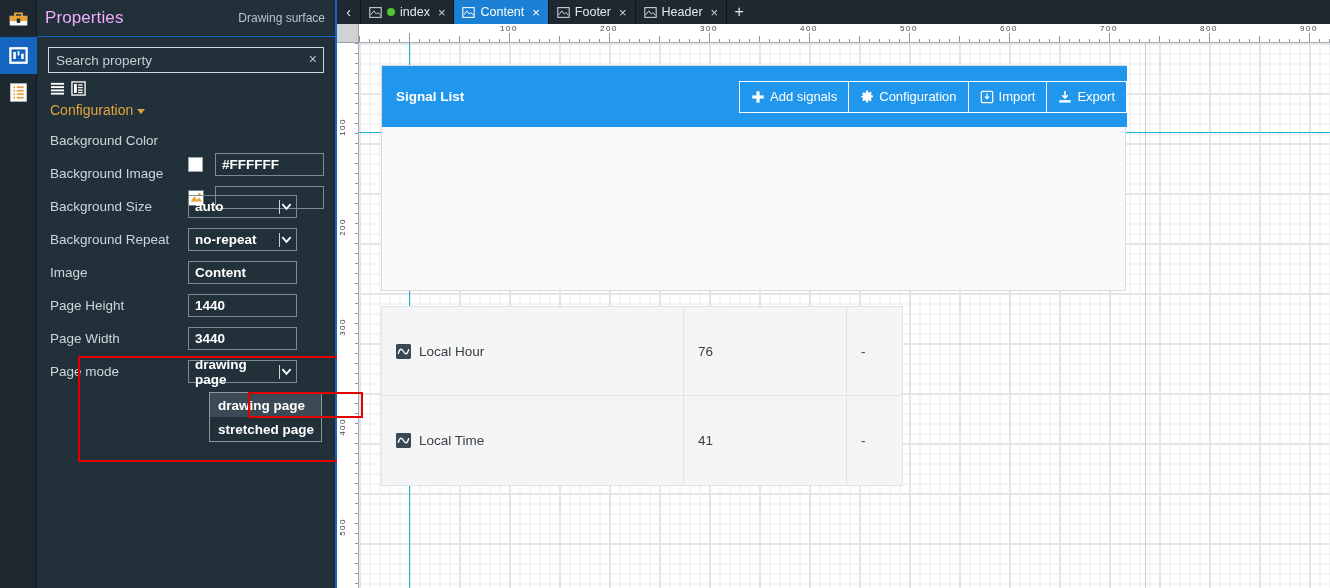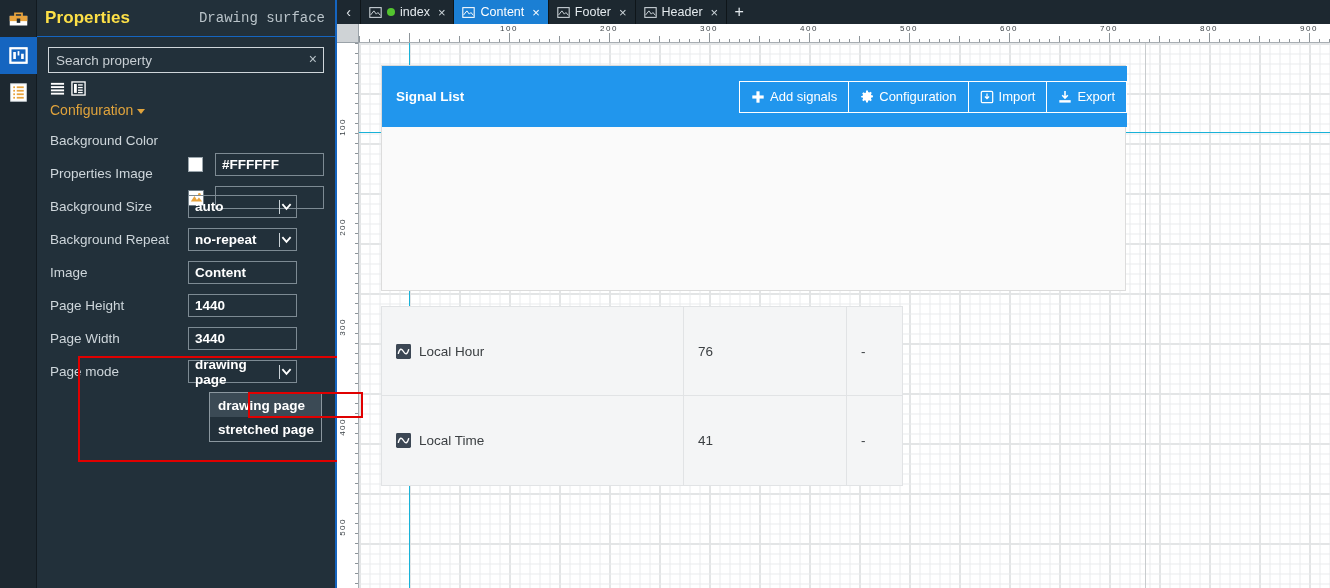--- a/index.html
+++ b/index.html
@@ -30,25 +30,25 @@
     background: #22303a;
     border-right: 2px solid #1565c0;
   }
   .props-header {
     height: 37px; background: #22303a;
     display: flex; align-items: center;
     padding: 0 10px 0 8px;
     border-bottom: 1px solid #1565c0;
   }
   .props-title {
-    color: #fde047; font-size: 17px; font-weight: bold;
+    color: #f0abfc; font-size: 17px; font-weight: normal;
     letter-spacing: .1px;
   }
   .props-subtitle {
-    color: #b9c3c9; font-size: 14px; margin-left: auto; font-family: Liberation Mono, monospace;
+    color: #b9c3c9; font-size: 12px; margin-left: auto;
   }
   .props-body { padding: 10px 11px 0 11px; position: relative; }
 
   .search-wrap {
     position: relative; height: 26px; margin-bottom: 5px;
   }
   .search-input {
     width: 100%; height: 26px;
     background: transparent; border: 1px solid #cfd6da;
     color: #e6ebee; font-size: 13.5px;
@@ -343,21 +343,21 @@
 
       <div class="prop-row">
         <span class="prop-label">Background Color</span>
         <span class="prop-ctrl">
           <span class="swatch-white"></span>
           <input class="text-field" value="#FFFFFF" style="">
         </span>
       </div>
 
       <div class="prop-row">
-        <span class="prop-label">Properties Image</span>
+        <span class="prop-label">Background Image</span>
         <span class="prop-ctrl">
           <span class="img-btn">
             <svg width="13" height="13" viewBox="0 0 16 16">
               <rect x="0" y="0" width="16" height="16" fill="#ffffff"></rect>
               <path d="M1 13 L5.5 6 L8.5 11 L11 8 L15 13 Z" fill="#e8a33d"></path>
               <circle cx="11.5" cy="4" r="1.6" fill="#e8a33d"></circle>
             </svg>
           </span>
           <input class="text-field blank" value="" style="">
         </span>

